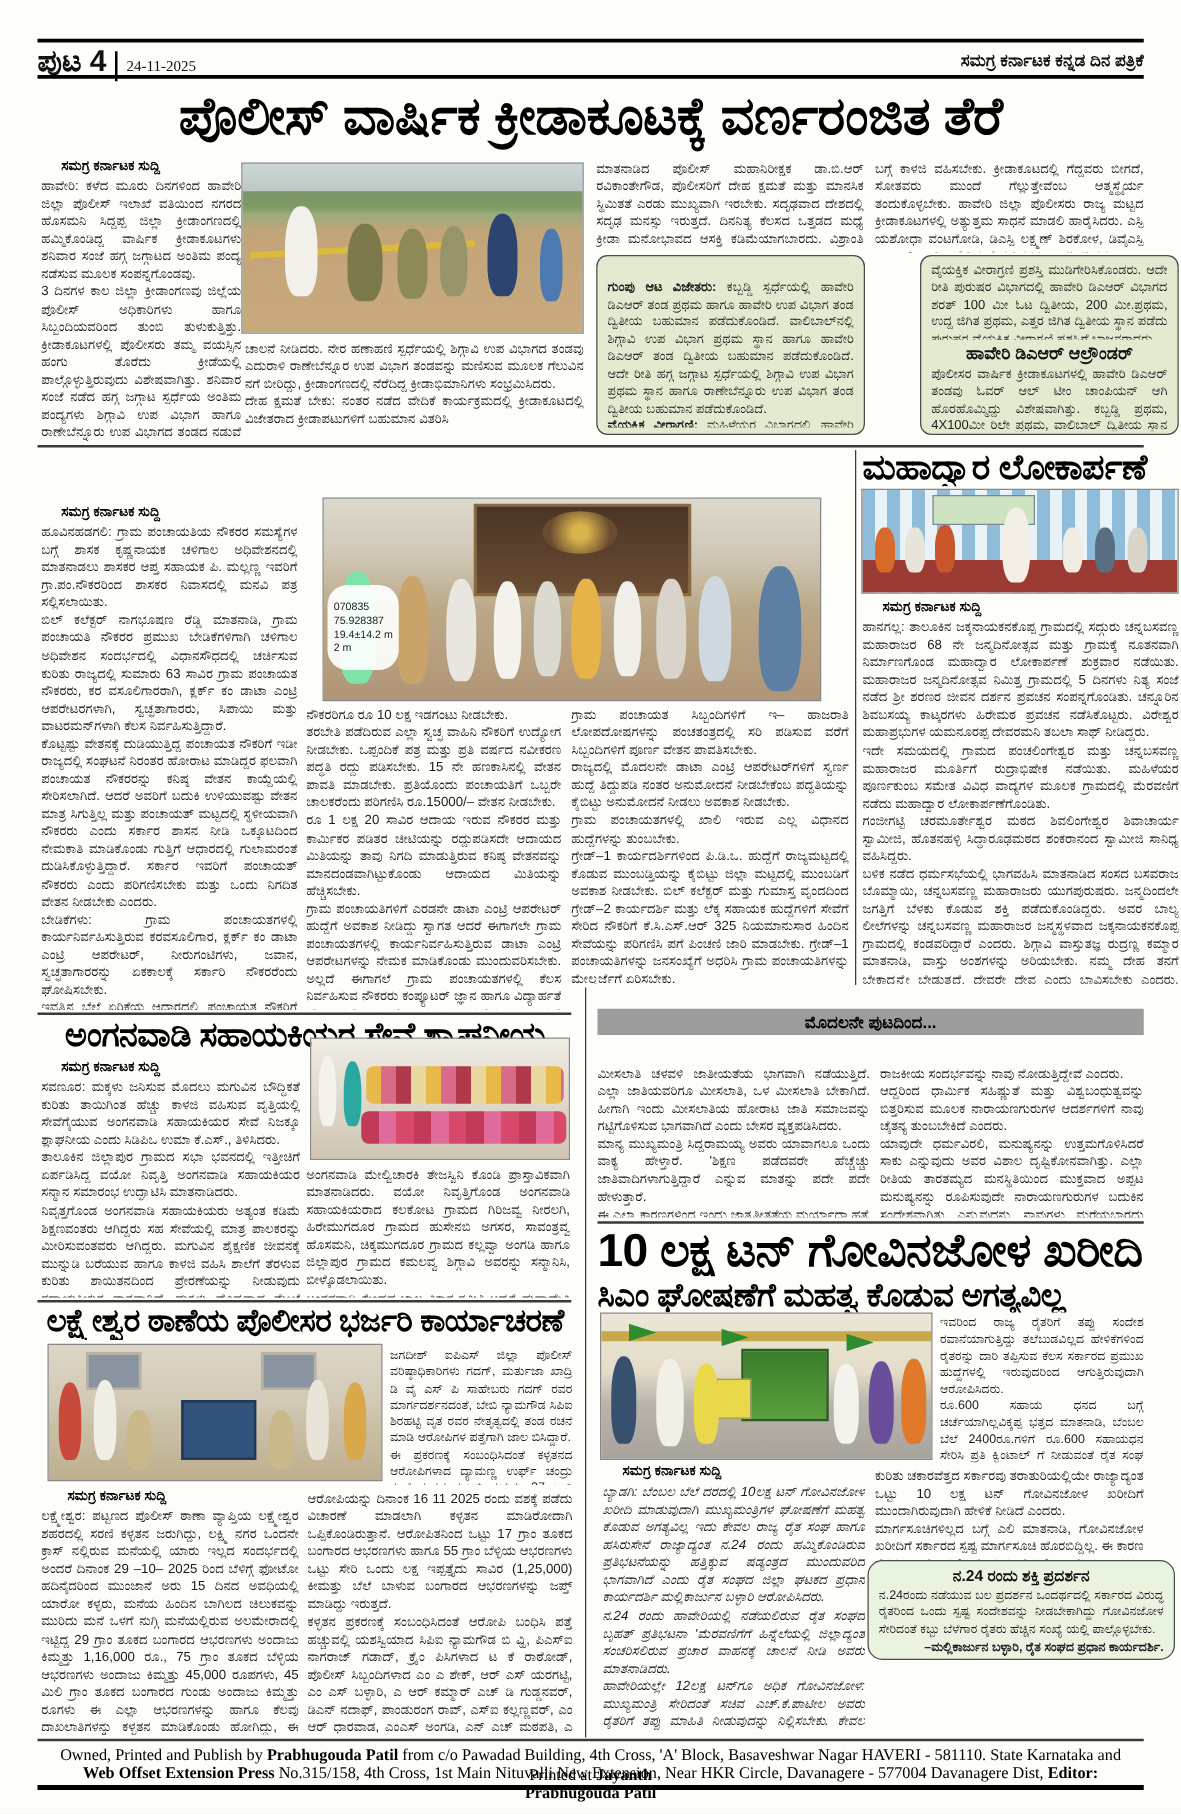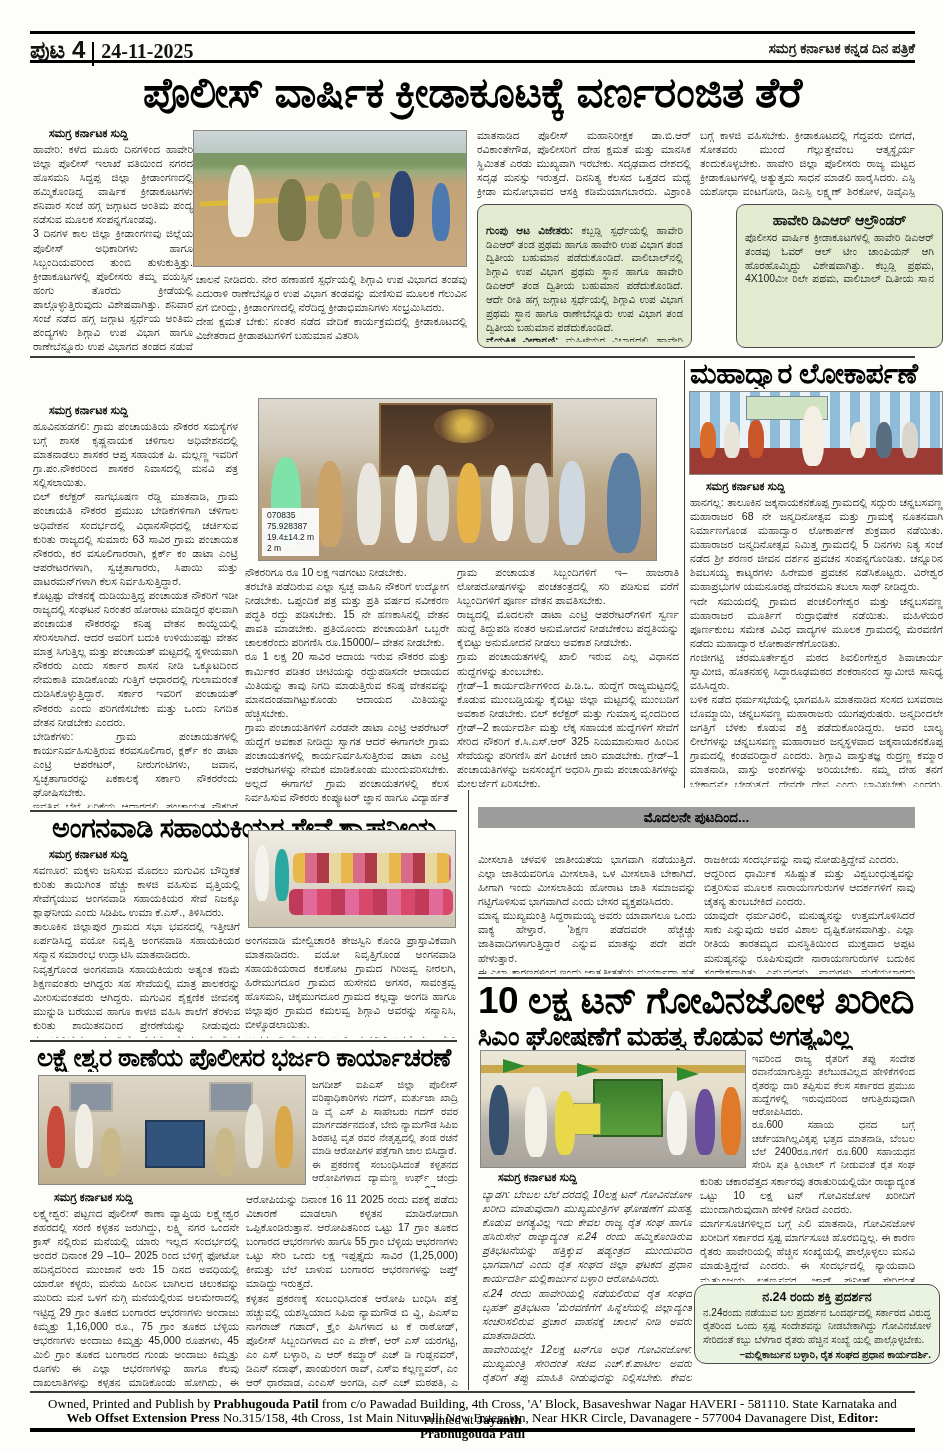--- a/index.html
+++ b/index.html
@@ -13,24 +13,24 @@
             overflow:hidden;color:#1a1a1a;}
   .byline{font-weight:bold;font-size:11px;text-indent:16px;color:#000;}
   .gbox{background:#e2ebd0;border:1.3px solid #4c4c4c;border-radius:9px;padding:5px 8px;box-sizing:border-box;}
   .gbox .body-txt{font-size:10.4px;}
   .gbox-title{font-weight:bold;text-align:center;font-size:14px;margin:2px 0;}
   .greybar{background:#9c9c9c;color:#000;font-weight:bold;text-align:center;
            font-size:13.5px;line-height:21px;overflow:hidden;margin-top:16px;}
   .photo{position:absolute;overflow:hidden;border:1px solid #888;box-sizing:border-box;}
   .photo i{position:absolute;display:block;}
   .fig{border-radius:45% 45% 35% 35%;}
-  .gpsbox{position:absolute;left:3px;bottom:4px;background:rgba(255,255,255,.92);
-          color:#222;font-size:8.5px;line-height:1.3;padding:2px 5px;white-space:pre-line;}
+  .gpsbox{position:absolute;left:3px;bottom:24px;background:rgba(255,255,255,.92);
+          color:#222;font-size:8.5px;line-height:1.3;padding:12px 5px;white-space:pre-line;border-radius:16px;}
   .masthead-label{font-weight:bold;font-size:24px;}
-  .masthead-date{font-size:20px;font-family:"Liberation Serif",serif;font-weight:bold;}
+  .masthead-date{font-size:12px;font-family:"Liberation Serif",serif;font-weight:normal;}
   .masthead-tag{font-weight:bold;font-size:13.5px;}
   .vbar{width:2px;background:#000;height:24px;display:inline-block;margin:0 7px;vertical-align:middle;}
   .footer-line{font-family:"Liberation Serif",serif;font-size:13px;text-align:center;color:#000;}
   .footer-line b{font-weight:bold;}
   .lead{font-weight:bold;}
 </style>
 </head>
 <body>
 
 <div id="page">
@@ -64,20 +64,21 @@
   <div class="abs body-txt" style="left:477px;top:128px;width:214px;height:72px;">ಮಾತನಾಡಿದ ಪೊಲೀಸ್ ಮಹಾನಿರೀಕ್ಷಕ ಡಾ.ಬಿ.ಆರ್ ರವಿಕಾಂತೇಗೌಡ, ಪೊಲೀಸರಿಗೆ ದೇಹ ಕ್ಷಮತೆ ಮತ್ತು ಮಾನಸಿಕ ಸ್ಥಿಮಿತತೆ ಎರಡು ಮುಖ್ಯವಾಗಿ ಇರಬೇಕು. ಸದೃಢವಾದ ದೇಶದಲ್ಲಿ ಸದೃಢ ಮನಸ್ಸು ಇರುತ್ತದೆ. ದಿನನಿತ್ಯ ಕೆಲಸದ ಒತ್ತಡದ ಮಧ್ಯೆ ಕ್ರೀಡಾ ಮನೋಭಾವದ ಆಸಕ್ತಿ ಕಡಿಮೆಯಾಗಬಾರದು. ವಿಶ್ರಾಂತಿ ಸ್ವಲ್ಪ ಸಮಯ ಆರೋಗ್ಯದ</div>
   <div class="abs gbox" style="left:477px;top:204px;width:215px;height:144px;">
     <div class="body-txt" style="height:132px;">
       <span class="lead">ಗುಂಪು ಆಟ ವಿಜೇತರು:</span><span> ಕಬ್ಬಡ್ಡಿ ಸ್ಪರ್ಧೆಯಲ್ಲಿ ಹಾವೇರಿ ಡಿಎಆರ್ ತಂಡ ಪ್ರಥಮ ಹಾಗೂ ಹಾವೇರಿ ಉಪ ವಿಭಾಗ ತಂಡ ದ್ವಿತೀಯ ಬಹುಮಾನ ಪಡೆದುಕೊಂಡಿದೆ. ವಾಲಿಬಾಲ್‌ನಲ್ಲಿ ಶಿಗ್ಗಾವಿ ಉಪ ವಿಭಾಗ ಪ್ರಥಮ ಸ್ಥಾನ ಹಾಗೂ ಹಾವೇರಿ ಡಿಎಆರ್ ತಂಡ ದ್ವಿತೀಯ ಬಹುಮಾನ ಪಡೆದುಕೊಂಡಿದೆ. ಆದೇ ರೀತಿ ಹಗ್ಗ ಜಗ್ಗಾಟ ಸ್ಪರ್ಧೆಯಲ್ಲಿ ಶಿಗ್ಗಾವಿ ಉಪ ವಿಭಾಗ ಪ್ರಥಮ ಸ್ಥಾನ ಹಾಗೂ ರಾಣೇಬೆನ್ನೂರು ಉಪ ವಿಭಾಗ ತಂಡ ದ್ವಿತೀಯ ಬಹುಮಾನ ಪಡೆದುಕೊಂಡಿದೆ.</span>
       <span class="lead">ವೈಯಕ್ತಿಕ ವೀರಾಗ್ರಣಿ:</span><span> ಮಹಿಳೆಯರ ವಿಭಾಗದಲ್ಲಿ ಹಾವೇರಿ ಶಹರ ಪೊಲೀಸ್ ಠಾಣೆಯ ರಾಜೇಶ್ವರಿ ಚವ್ಹಾಣ ಡಿಸ್ಕಸ್ ಥ್ರೋನಲ್ಲಿ ದ್ವಿತೀಯ, ಶಾಟ್‌ಪುಟ್ ದ್ವಿತೀಯ, 200 ಮೀ ಓಟದಲ್ಲಿ ಪ್ರಥಮ, ಉದ್ದ ಜಿಗಿತ ದ್ವಿತೀಯ, ಎಸ್‌ಎಲ್‌ಆರ್ ರೈಫಲ್ ಶೂಟ್‌ನಲ್ಲಿ ಪ್ರಥಮ ಸ್ಥಾನ ಪಡೆದು</span>
     </div>
   </div>
 
   <div class="abs body-txt" style="left:700px;top:128px;width:215px;height:74px;">ಬಗ್ಗೆ ಕಾಳಜಿ ವಹಿಸಬೇಕು. ಕ್ರೀಡಾಕೂಟದಲ್ಲಿ ಗೆದ್ದವರು ಬೀಗದೆ, ಸೋತವರು ಮುಂದೆ ಗೆಲ್ಲುತ್ತೇವೆಂಬ ಆತ್ಮಸ್ಥೈರ್ಯ ತಂದುಕೊಳ್ಳಬೇಕು. ಹಾವೇರಿ ಜಿಲ್ಲಾ ಪೊಲೀಸರು ರಾಜ್ಯ ಮಟ್ಟದ ಕ್ರೀಡಾಕೂಟಗಳಲ್ಲಿ ಅತ್ಯುತ್ತಮ ಸಾಧನೆ ಮಾಡಲಿ ಹಾರೈಸಿದರು. ಎಸ್ಪಿ ಯಶೋಧಾ ವಂಟಗೋಡಿ, ಡಿಎಸ್ಪಿ ಲಕ್ಷ್ಮಣ್ ಶಿರಕೋಳ, ಡಿವೈಎಸ್ಪಿ ಎಂ.ಎಸ್ ಪಾಟೀಲ ಸೇರಿದಂತೆ ಮತ್ತಿತರರು ಉಪಸ್ಥಿತರಿದ್ದರು.</div>
   <div class="abs gbox" style="left:736px;top:204px;width:207px;height:144px;">
+    <div class="body-txt" style="height:62px;">ವೈಯಕ್ತಿಕ ವೀರಾಗ್ರಣಿ ಪ್ರಶಸ್ತಿ ಮುಡಿಗೇರಿಸಿಕೊಂಡರು. ಆದೇ ರೀತಿ ಪುರುಷರ ವಿಭಾಗದಲ್ಲಿ ಹಾವೇರಿ ಡಿಎಆರ್ ವಿಭಾಗದ ಶರತ್ 100 ಮೀ ಓಟ ದ್ವಿತೀಯ, 200 ಮೀ.ಪ್ರಥಮ, ಉದ್ದ ಜಿಗಿತ ಪ್ರಥಮ, ಎತ್ತರ ಜಿಗಿತ ದ್ವಿತೀಯ ಸ್ಥಾನ ಪಡೆದು ಪುರುಷರ ವೈಯಕ್ತಿಕ ವೀರಾಗ್ರಣಿ ಪ್ರಶಸ್ತಿಗೆ ಭಾಜನರಾದರು.</div>
     <div class="gbox-title">ಹಾವೇರಿ ಡಿಎಆರ್ ಆಲ್ರೌಂಡರ್</div>
     <div class="body-txt" style="height:52px;">ಪೊಲೀಸರ ವಾರ್ಷಿಕ ಕ್ರೀಡಾಕೂಟಗಳಲ್ಲಿ ಹಾವೇರಿ ಡಿಎಆರ್ ತಂಡವು ಓವರ್ ಆಲ್ ಟೀಂ ಚಾಂಪಿಯನ್ ಆಗಿ ಹೊರಹೊಮ್ಮಿದ್ದು ವಿಶೇಷವಾಗಿತ್ತು. ಕಬ್ಬಡ್ಡಿ ಪ್ರಥಮ, 4X100ಮೀ ರಿಲೇ ಪ್ರಥಮ, ವಾಲಿಬಾಲ್ ದ್ವಿತೀಯ ಸ್ಥಾನ ಪಡೆದು ಆಲ್ರೌಂಡ್ ಚಾಂಪಿಯನ್ ಆಗಿ ಹೊರಹೊಮ್ಮಿತು.</div>
   </div>
 
   <div class="abs thin" style="left:30px;top:356px;width:885px;height:2px;"></div>
 
   <div class="abs byline" style="left:33px;top:404px;width:180px;">ಸಮಗ್ರ ಕರ್ನಾಟಕ ಸುದ್ದಿ</div>
   <div class="abs body-txt" style="left:33px;top:419px;width:205px;height:389px;">ಹೂವಿನಹಡಗಲಿ: ಗ್ರಾಮ ಪಂಚಾಯತಿಯ ನೌಕರರ ಸಮಸ್ಯೆಗಳ ಬಗ್ಗೆ ಶಾಸಕ ಕೃಷ್ಣನಾಯಕ ಚಳಿಗಾಲ ಅಧಿವೇಶನದಲ್ಲಿ ಮಾತನಾಡಲು ಶಾಸಕರ ಆಪ್ತ ಸಹಾಯಕ ಪಿ. ಮಲ್ಲಣ್ಣ ಇವರಿಗೆ ಗ್ರಾ.ಪಂ.ನೌಕರರಿಂದ ಶಾಸಕರ ನಿವಾಸದಲ್ಲಿ ಮನವಿ ಪತ್ರ ಸಲ್ಲಿಸಲಾಯಿತು.
 ಬಿಲ್ ಕಲೆಕ್ಟರ್ ನಾಗಭೂಷಣ ರೆಡ್ಡಿ ಮಾತನಾಡಿ, ಗ್ರಾಮ ಪಂಚಾಯತಿ ನೌಕರರ ಪ್ರಮುಖ ಬೇಡಿಕೆಗಳಿಗಾಗಿ ಚಳಿಗಾಲ ಅಧಿವೇಶನ ಸಂದರ್ಭದಲ್ಲಿ ವಿಧಾನಸೌಧದಲ್ಲಿ ಚರ್ಚಿಸುವ ಕುರಿತು ರಾಜ್ಯದಲ್ಲಿ ಸುಮಾರು 63 ಸಾವಿರ ಗ್ರಾಮ ಪಂಚಾಯತ ನೌಕರರು, ಕರ ವಸೂಲಿಗಾರರಾಗಿ, ಕ್ಲರ್ಕ್ ಕಂ ಡಾಟಾ ಎಂಟ್ರಿ ಆಪರೇಟರಗಳಾಗಿ, ಸ್ವಚ್ಛತಾಗಾರರು, ಸಿಪಾಯಿ ಮತ್ತು ವಾಟರಮನ್‌ಗಳಾಗಿ ಕೆಲಸ ನಿರ್ವಹಿಸುತ್ತಿದ್ದಾರೆ.
 ಕೊಟ್ಟಷ್ಟು ವೇತನಕ್ಕೆ ದುಡಿಯುತ್ತಿದ್ದ ಪಂಚಾಯತ ನೌಕರಿಗೆ ಇಡೀ ರಾಜ್ಯದಲ್ಲಿ ಸಂಘಟನೆ ನಿರಂತರ ಹೋರಾಟ ಮಾಡಿದ್ದರ ಫಲವಾಗಿ ಪಂಚಾಯತ ನೌಕರರನ್ನು ಕನಿಷ್ಠ ವೇತನ ಕಾಯ್ದೆಯಲ್ಲಿ ಸೇರಿಸಲಾಗಿದೆ. ಆದರೆ ಅವರಿಗೆ ಬದುಕಿ ಉಳಿಯುವಷ್ಟು ವೇತನ ಮಾತ್ರ ಸಿಗುತ್ತಿಲ್ಲ ಮತ್ತು ಪಂಚಾಯತ್ ಮಟ್ಟದಲ್ಲಿ ಸ್ಥಳೀಯವಾಗಿ ನೌಕರರು ಎಂದು ಸರ್ಕಾರ ಶಾಸನ ನೀಡಿ ಒಕ್ಕೂಟದಿಂದ ನೇಮಕಾತಿ ಮಾಡಿಕೊಂಡು ಗುತ್ತಿಗೆ ಆಧಾರದಲ್ಲಿ ಗುಲಾಮರಂತೆ ದುಡಿಸಿಕೊಳ್ಳುತ್ತಿದ್ದಾರೆ. ಸರ್ಕಾರ ಇವರಿಗೆ ಪಂಚಾಯತ್ ನೌಕರರು ಎಂದು ಪರಿಗಣಿಸಬೇಕು ಮತ್ತು ಒಂದು ನಿಗದಿತ ವೇತನ ನೀಡಬೇಕು ಎಂದರು.
@@ -201,21 +202,21 @@
   </div>
   <div class="abs body-txt" style="left:752px;top:1052px;width:163px;height:118px;font-size:10px;">ಇವರಿಂದ ರಾಜ್ಯ ರೈತರಿಗೆ ತಪ್ಪು ಸಂದೇಶ ರವಾನೆಯಾಗುತ್ತಿದ್ದು ತಲೆಬುಡವಿಲ್ಲದ ಹೇಳಿಕೆಗಳಿಂದ ರೈತರನ್ನು ದಾರಿ ತಪ್ಪಿಸುವ ಕೆಲಸ ಸರ್ಕಾರದ ಪ್ರಮುಖ ಹುದ್ದೆಗಳಲ್ಲಿ ಇರುವುದರಿಂದ ಆಗುತ್ತಿರುವುದಾಗಿ ಆರೋಪಿಸಿದರು.
 ರೂ.600 ಸಹಾಯ ಧನದ ಬಗ್ಗೆ ಚರ್ಚೆಯಾಗಿಲ್ಲವಿಕ್ಕಪ್ಪ ಭತ್ತದ ಮಾತನಾಡಿ, ಬೆಂಬಲ ಬೆಲೆ 2400ರೂ.ಗಳಿಗೆ ರೂ.600 ಸಹಾಯಧನ ಸೇರಿಸಿ ಪ್ರತಿ ಕ್ವಿಂಟಾಲ್ ಗೆ ನೀಡುವಂತೆ ರೈತ ಸಂಘ ಆಗ್ರಹಿಸಿತ್ತು, ಆದರೆ ಸಹಾಯಧನ 600 ರೂ.ಗಳ</div>
   <div class="abs byline" style="left:482px;top:1171px;width:180px;">ಸಮಗ್ರ ಕರ್ನಾಟಕ ಸುದ್ದಿ</div>
   <div class="abs body-txt" style="left:482px;top:1187px;width:210px;height:200px;font-style:italic;">ಬ್ಯಾಡಗಿ: ಬೆಂಬಲ ಬೆಲೆ ದರದಲ್ಲಿ 10ಲಕ್ಷ ಟನ್ ಗೋವಿನಜೋಳ ಖರೀದಿ ಮಾಡುವುದಾಗಿ ಮುಖ್ಯಮಂತ್ರಿಗಳ ಘೋಷಣೆಗೆ ಮಹತ್ವ ಕೊಡುವ ಅಗತ್ಯವಿಲ್ಲ ಇದು ಕೇವಲ ರಾಜ್ಯ ರೈತ ಸಂಘ ಹಾಗೂ ಹಸಿರುಸೇನೆ ರಾಜ್ಯಾದ್ಯಂತ ನ.24 ರಂದು ಹಮ್ಮಿಕೊಂಡಿರುವ ಪ್ರತಿಭಟನೆಯನ್ನು ಹತ್ತಿಕ್ಕುವ ಷಡ್ಯಂತ್ರದ ಮುಂದುವರಿದ ಭಾಗವಾಗಿದೆ ಎಂದು ರೈತ ಸಂಘದ ಜಿಲ್ಲಾ ಘಟಕದ ಪ್ರಧಾನ ಕಾರ್ಯದರ್ಶಿ ಮಲ್ಲಿಕಾರ್ಜುನ ಬಳ್ಳಾರಿ ಆರೋಪಿಸಿದರು.
 ನ.24 ರಂದು ಹಾವೇರಿಯಲ್ಲಿ ನಡೆಯಲಿರುವ ರೈತ ಸಂಘದ ಬೃಹತ್ ಪ್ರತಿಭಟನಾ 'ಮೆರವಣಿಗೆಗೆ ಹಿನ್ನೆಲೆಯಲ್ಲಿ ಜಿಲ್ಲಾದ್ಯಂತ ಸಂಚರಿಸಲಿರುವ ಪ್ರಚಾರ ವಾಹನಕ್ಕೆ ಚಾಲನೆ ನೀಡಿ ಅವರು ಮಾತನಾಡಿದರು.
 ಹಾವೇರಿಯಲ್ಲೇ 12ಲಕ್ಷ ಟನ್‌ಗೂ ಅಧಿಕ ಗೋವಿನಜೋಳ: ಮುಖ್ಯಮಂತ್ರಿ ಸೇರಿದಂತೆ ಸಚಿವ ಎಚ್.ಕೆ.ಪಾಟೀಲ ಅವರು ರೈತರಿಗೆ ತಪ್ಪು ಮಾಹಿತಿ ನೀಡುವುದನ್ನು ನಿಲ್ಲಿಸಬೇಕು. ಕೇವಲ ಹಾವೇರಿ ಜಿಲ್ಲೆಯೊಂದರಲ್ಲೇ 12 ಲಕ್ಷ ಟನ್ ಅಧಿಕ ಗೋವಿನಜೋಳ ಬೆಳೆದಿದ್ದೇವೆ. ಕನಿಷ್ಠ ಇಂತಹ ಜ್ಞಾನವನ್ನು ಕೂಡ ಹೊಂದಿರದ</div>
   <div class="abs body-txt" style="left:700px;top:1174px;width:215px;height:108px;">ಕುರಿತು ಚಕಾರವೆತ್ತದ ಸರ್ಕಾರವು ತರಾತುರಿಯಲ್ಲಿಯೇ ರಾಜ್ಯಾದ್ಯಂತ ಒಟ್ಟು 10 ಲಕ್ಷ ಟನ್ ಗೋವಿನಜೋಳ ಖರೀದಿಗೆ ಮುಂದಾಗಿರುವುದಾಗಿ ಹೇಳಿಕೆ ನೀಡಿದೆ ಎಂದರು.
 ಮಾರ್ಗಸೂಚಿಗಳಿಲ್ಲದ ಬಗ್ಗೆ ಎಲಿ ಮಾತನಾಡಿ, ಗೋವಿನಜೋಳ ಖರೀದಿಗೆ ಸರ್ಕಾರದ ಸ್ಪಷ್ಟ ಮಾರ್ಗಸೂಚಿ ಹೊರಬಿದ್ದಿಲ್ಲ. ಈ ಕಾರಣ ರೈತರು ಹಾವೇರಿಯಲ್ಲಿ ಹೆಚ್ಚಿನ ಸಂಖ್ಯೆಯಲ್ಲಿ ಪಾಲ್ಗೊಳ್ಳಲು ಮನವಿ ಮಾಡುತ್ತಿದ್ದೇವೆ ಎಂದರು. ಈ ಸಂದರ್ಭದಲ್ಲಿ ನ್ಯಾಯವಾದಿ ಮೃತ್ಯುಂಜಯ ಲಕ್ಷ್ಮಣ್ಣನವರ, ಜಾನ್ ಪುನೀತ್ ಸೇರಿದಂತೆ ಇನ್ನಿತರರಿದ್ದರು.</div>
 
-  <div class="abs gbox" style="left:694px;top:1284px;width:246px;height:80px;background:#eaf2e0;border-radius:12px;">
+  <div class="abs gbox" style="left:694px;top:1248px;width:246px;height:80px;background:#eaf2e0;border-radius:12px;">
     <div class="gbox-title" style="font-size:12.5px;margin:0 0 1px;">ನ.24 ರಂದು ಶಕ್ತಿ ಪ್ರದರ್ಶನ</div>
     <div class="body-txt" style="height:42px;font-size:10px;">ನ.24ರಂದು ನಡೆಯುವ ಬಲ ಪ್ರದರ್ಶನ ಒಂದರ್ಥದಲ್ಲಿ ಸರ್ಕಾರದ ವಿರುದ್ಧ ರೈತರಿಂದ ಒಂದು ಸ್ಪಷ್ಟ ಸಂದೇಶವನ್ನು ನೀಡಬೇಕಾಗಿದ್ದು ಗೋವಿನಜೋಳ ಸೇರಿದಂತೆ ಕಬ್ಬು ಬೆಳೆಗಾರ ರೈತರು ಹೆಚ್ಚಿನ ಸಂಖ್ಯೆ ಯಲ್ಲಿ ಪಾಲ್ಗೊಳ್ಳಬೇಕು.</div>
     <div class="body-txt lead" style="height:14px;font-size:10px;text-align:right;">–ಮಲ್ಲಿಕಾರ್ಜುನ ಬಳ್ಳಾರಿ, ರೈತ ಸಂಘದ ಪ್ರಧಾನ ಕಾರ್ಯದರ್ಶಿ.</div>
   </div>
 
   <div class="abs thin" style="left:30px;top:1391px;width:885px;height:2px;"></div>
   <div class="abs footer-line" style="left:30px;top:1396px;width:885px;">
     <span>Owned, Printed and Publish by </span><b>Prabhugouda Patil</b><span> from c/o Pawadad Building, 4th Cross, 'A' Block, Basaveshwar Nagar HAVERI - 581110. State Karnataka and Printed at </span><b>Jayanth</b>
   </div>
   <div class="abs footer-line" style="left:30px;top:1410px;width:885px;">

